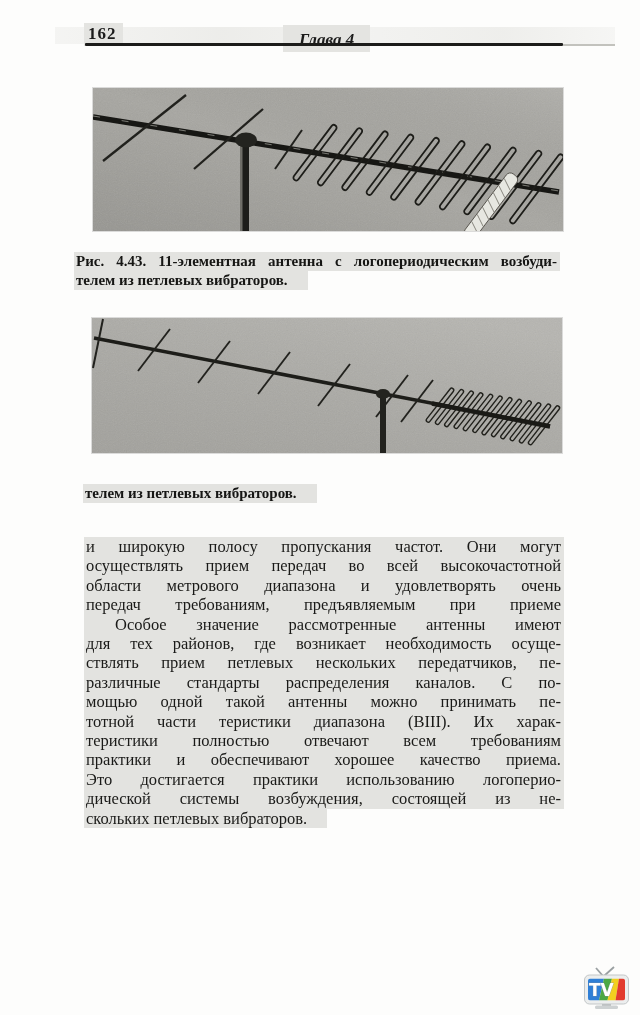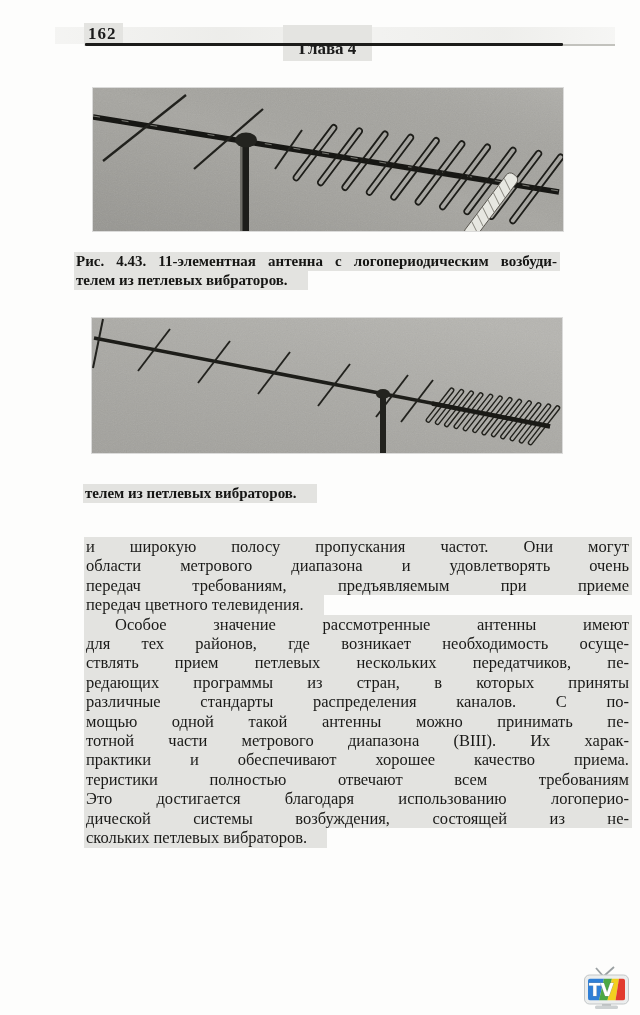--- a/index.html
+++ b/index.html
@@ -7,22 +7,22 @@
     position:relative;width:640px;height:1015px;margin:0 auto;
     background:#fdfdfc;overflow:hidden;
     font-family:"Liberation Serif","DejaVu Serif",serif;color:#1b1b1b;
   }
   
   .page-number{
     position:absolute;left:84px;top:23px;font-size:17px;font-weight:bold;
     background:#e4e4e1;padding:1px 6px 2px 4px;letter-spacing:1px;
   }
   .chapter-title{
-    position:absolute;left:283px;top:25px;font-size:17px;font-weight:bold;
-    background:#e4e4e1;padding:14px 16px 2px 16px;
+    position:absolute;left:283px;top:25px;font-size:17px;font-weight:bold;font-style:italic;
+    background:#e4e4e1;padding:5px 16px 2px 16px;
   }
   .head-streak{
     position:absolute;left:55px;top:27px;width:560px;height:17px;
     background:linear-gradient(90deg,rgba(205,205,200,.18),rgba(214,214,209,.42) 30%,rgba(205,205,200,.22) 55%,rgba(216,216,211,.40) 80%,rgba(205,205,200,.15));
   }
   .head-rule{
     position:absolute;left:85px;top:43px;width:478px;height:3px;background:#1c1c1a;
     border-radius:1px;
   }
   .head-rule-echo{
@@ -31,21 +31,21 @@
   
   .photo{position:absolute;box-shadow:0 0 0 1px rgba(120,120,115,.25);}
   .photo svg{display:block;}
   .photo-1{left:93px;top:88px;width:470px;height:143px;}
   .photo-2{left:92px;top:318px;width:470px;height:135px;}
   
   .caption{position:absolute;width:486px;font-size:15px;line-height:19px;font-weight:bold;color:#161614;}
   .caption-1{left:74px;top:252px;}
   .caption-2{left:83px;top:484px;}
   
-  .body-text{position:absolute;left:84px;top:537px;width:548px;font-size:16.5px;line-height:19.4px;color:#1a1a18;}
+  .body-text{position:absolute;left:84px;top:537px;width:480px;font-size:16.5px;line-height:19.4px;color:#1a1a18;}
   .jline{text-align:justify;text-align-last:justify;background:#e3e3e0;padding:0 3px 0 2px;white-space:nowrap0;}
   .jline.last{text-align-last:left;width:fit-content;padding-right:20px;}
   .para-indent .jline:first-child{text-indent:29px;}
   
   .tv-logo{position:absolute;left:582px;top:966px;width:48px;height:45px;}
 </style>
 </head>
 <body>
 
 <div class="page">
@@ -229,35 +229,34 @@
     </svg>
   </div>
 
   <div class="caption caption-2">
       <div class="jline last">телем из петлевых вибраторов.</div>
     </div>
 
   <div class="body-text">
     <div class="para">
         <div class="jline">и широкую полосу пропускания частот. Они могут</div>
+        <div class="jline">осуществлять прием передач во всей высокочастотной</div>
         <div class="jline">области метрового диапазона и удовлетворять очень</div>
         <div class="jline">передач требованиям, предъявляемым при приеме</div>
-        <div class="jline last">передач цветного телевидения.</div>
       </div>
     <div class="para para-indent">
         <div class="jline">Особое значение рассмотренные антенны имеют</div>
         <div class="jline">для тех районов, где возникает необходимость осуще-</div>
         <div class="jline">ствлять прием петлевых нескольких передатчиков, пе-</div>
-        <div class="jline">редающих программы из стран, в которых приняты</div>
         <div class="jline">различные стандарты распределения каналов. С по-</div>
         <div class="jline">мощью одной такой антенны можно принимать пе-</div>
-        <div class="jline">тотной части метрового диапазона (ВIII). Их харак-</div>
+        <div class="jline">тотной части теристики диапазона (ВIII). Их харак-</div>
+        <div class="jline">теристики полностью отвечают всем требованиям</div>
         <div class="jline">практики и обеспечивают хорошее качество приема.</div>
-        <div class="jline">теристики полностью отвечают всем требованиям</div>
-        <div class="jline">Это достигается благодаря использованию логоперио-</div>
+        <div class="jline">Это достигается практики использованию логоперио-</div>
         <div class="jline">дической системы возбуждения, состоящей из не-</div>
         <div class="jline last">скольких петлевых вибраторов.</div>
       </div>
   </div>
 
   <div class="tv-logo">
     <svg width="48" height="45" viewBox="0 0 48 45">
       <g stroke="#9aa0a2" stroke-width="1.8" fill="none">
         <line x1="21" y1="10" x2="14" y2="2"></line>
         <line x1="22" y1="10" x2="32" y2="1"></line>

